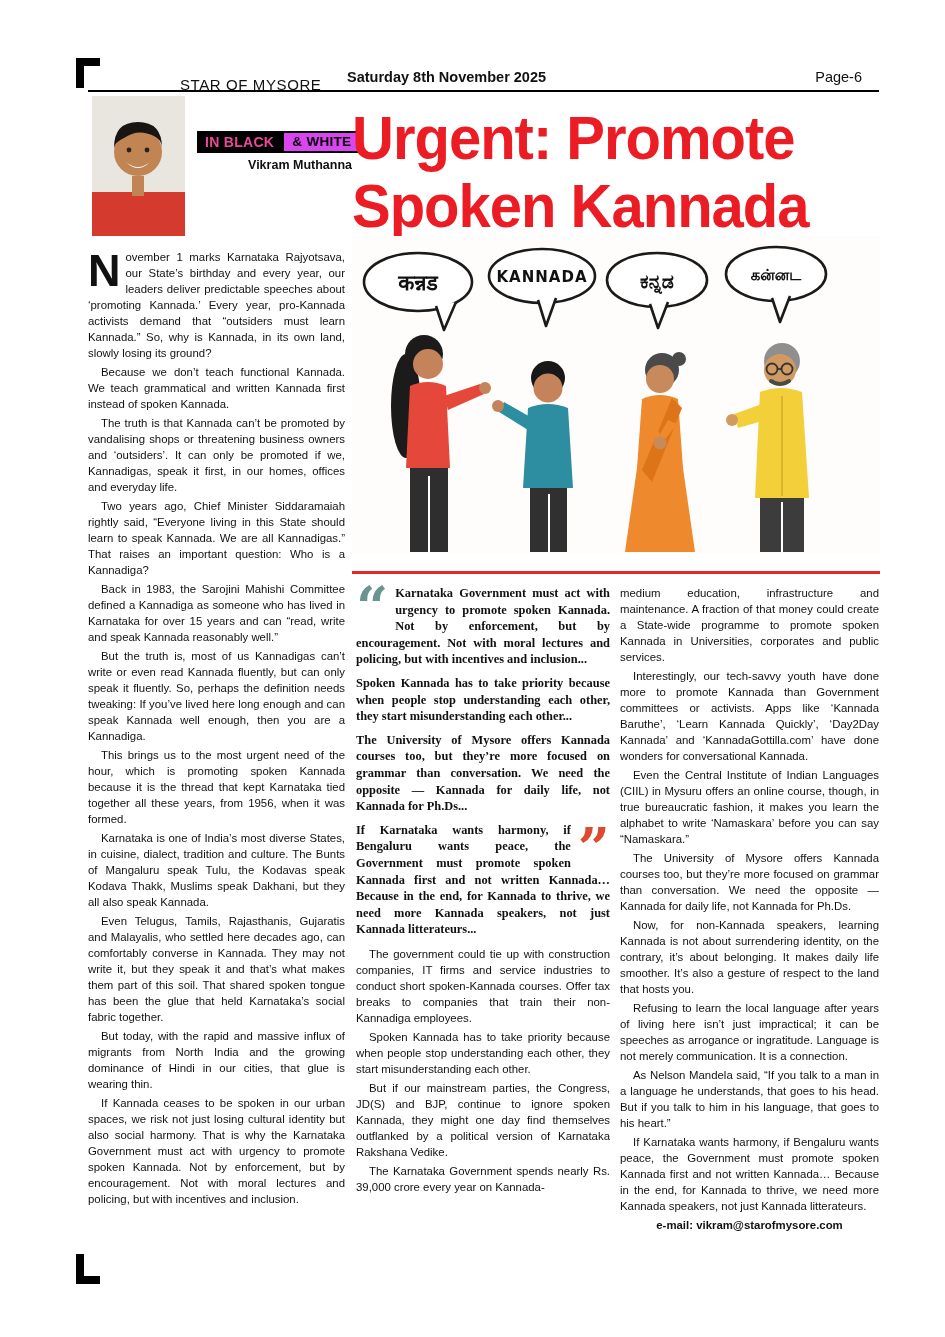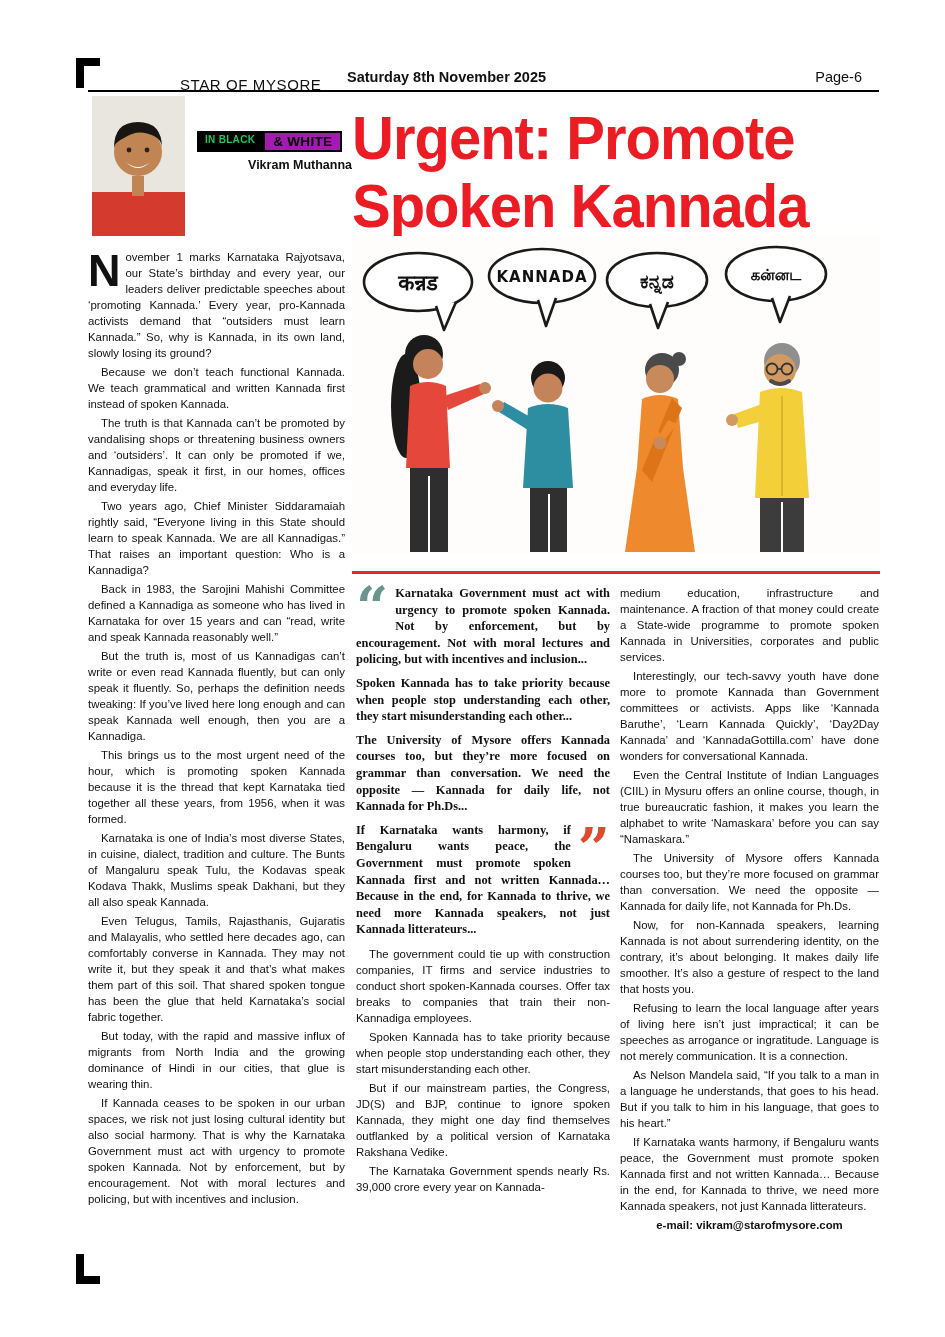--- a/index.html
+++ b/index.html
@@ -14,22 +14,22 @@
   .mark-bl { position:absolute; left:76px; top:1254px; width:24px; height:30px;
     border-left:8px solid #000; border-bottom:8px solid #000; }
   
   .paper-name { position:absolute; left:180px; top:54px; font-size:15px; font-weight:normal; letter-spacing:.6px;margin-top:22px; }
   .issue-date { position:absolute; left:347px; top:69px; font-size:14.5px; font-weight:bold; }
   .page-no   { position:absolute; right:83px; top:69px; font-size:14.5px; font-weight:normal; }
   .header-rule { position:absolute; left:88px; top:90px; width:791px; height:2px; background:#000; }
   
   .photo { position:absolute; left:92px; top:96px; width:93px; height:140px; overflow:hidden; }
   .badge { position:absolute; left:197px; top:131px; display:flex; align-items:stretch; }
-  .badge-black { background:#000; color:#22c55e; font-weight:bold; font-size:10px; padding:3px 8px; letter-spacing:.3px; }
-  .badge-white { background:#a21caf; color:#000; border:2px solid #000; font-weight:bold; font-size:13.5px; padding:1px 8px; letter-spacing:.3px; }
+  .badge-black { background:#000; color:#ec4899; font-weight:bold; font-size:14px; padding:3px 8px; letter-spacing:.3px; }
+  .badge-white { background:#d946ef; color:#000; border:2px solid #000; font-weight:bold; font-size:13.5px; padding:1px 8px; letter-spacing:.3px; }
   .author { position:absolute; left:197px; top:158px; width:155px; text-align:right; font-size:12.5px; font-weight:bold; }
   
   .headline { position:absolute; left:352px; top:104px; width:530px; color:#ec1c24;
     font-weight:bold; font-size:58px; line-height:64px; letter-spacing:-1px;
     transform:scale(1.0,1.06); transform-origin:left top; white-space:nowrap; }
   
   .illo { position:absolute; left:352px; top:236px; width:528px; height:318px; background:#fffdfb; }
   .red-rule { position:absolute; left:352px; top:571px; width:528px; height:3px; background:#e8262b; }
   
   .col { position:absolute; text-align:justify; font-size:11.4px; line-height:16px; overflow:hidden; }

